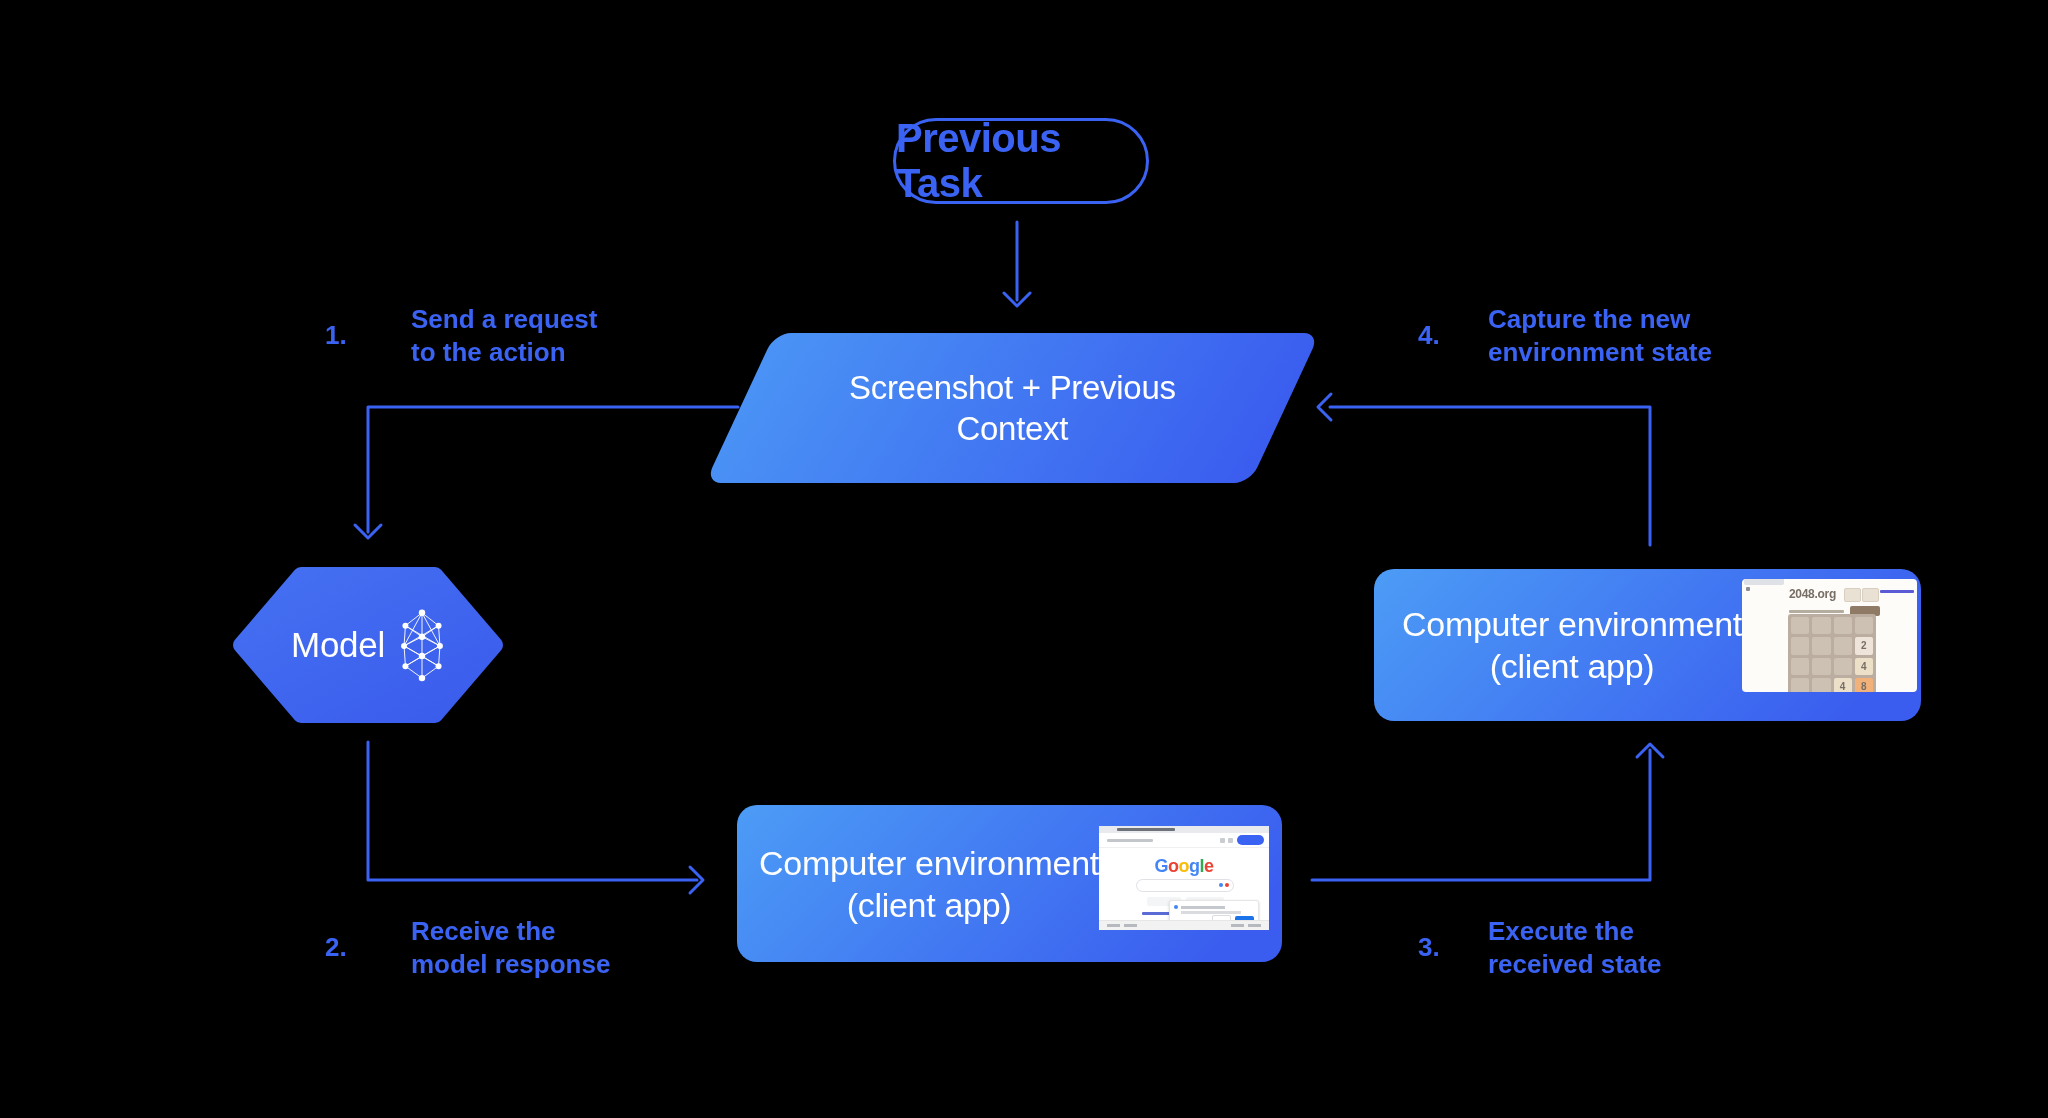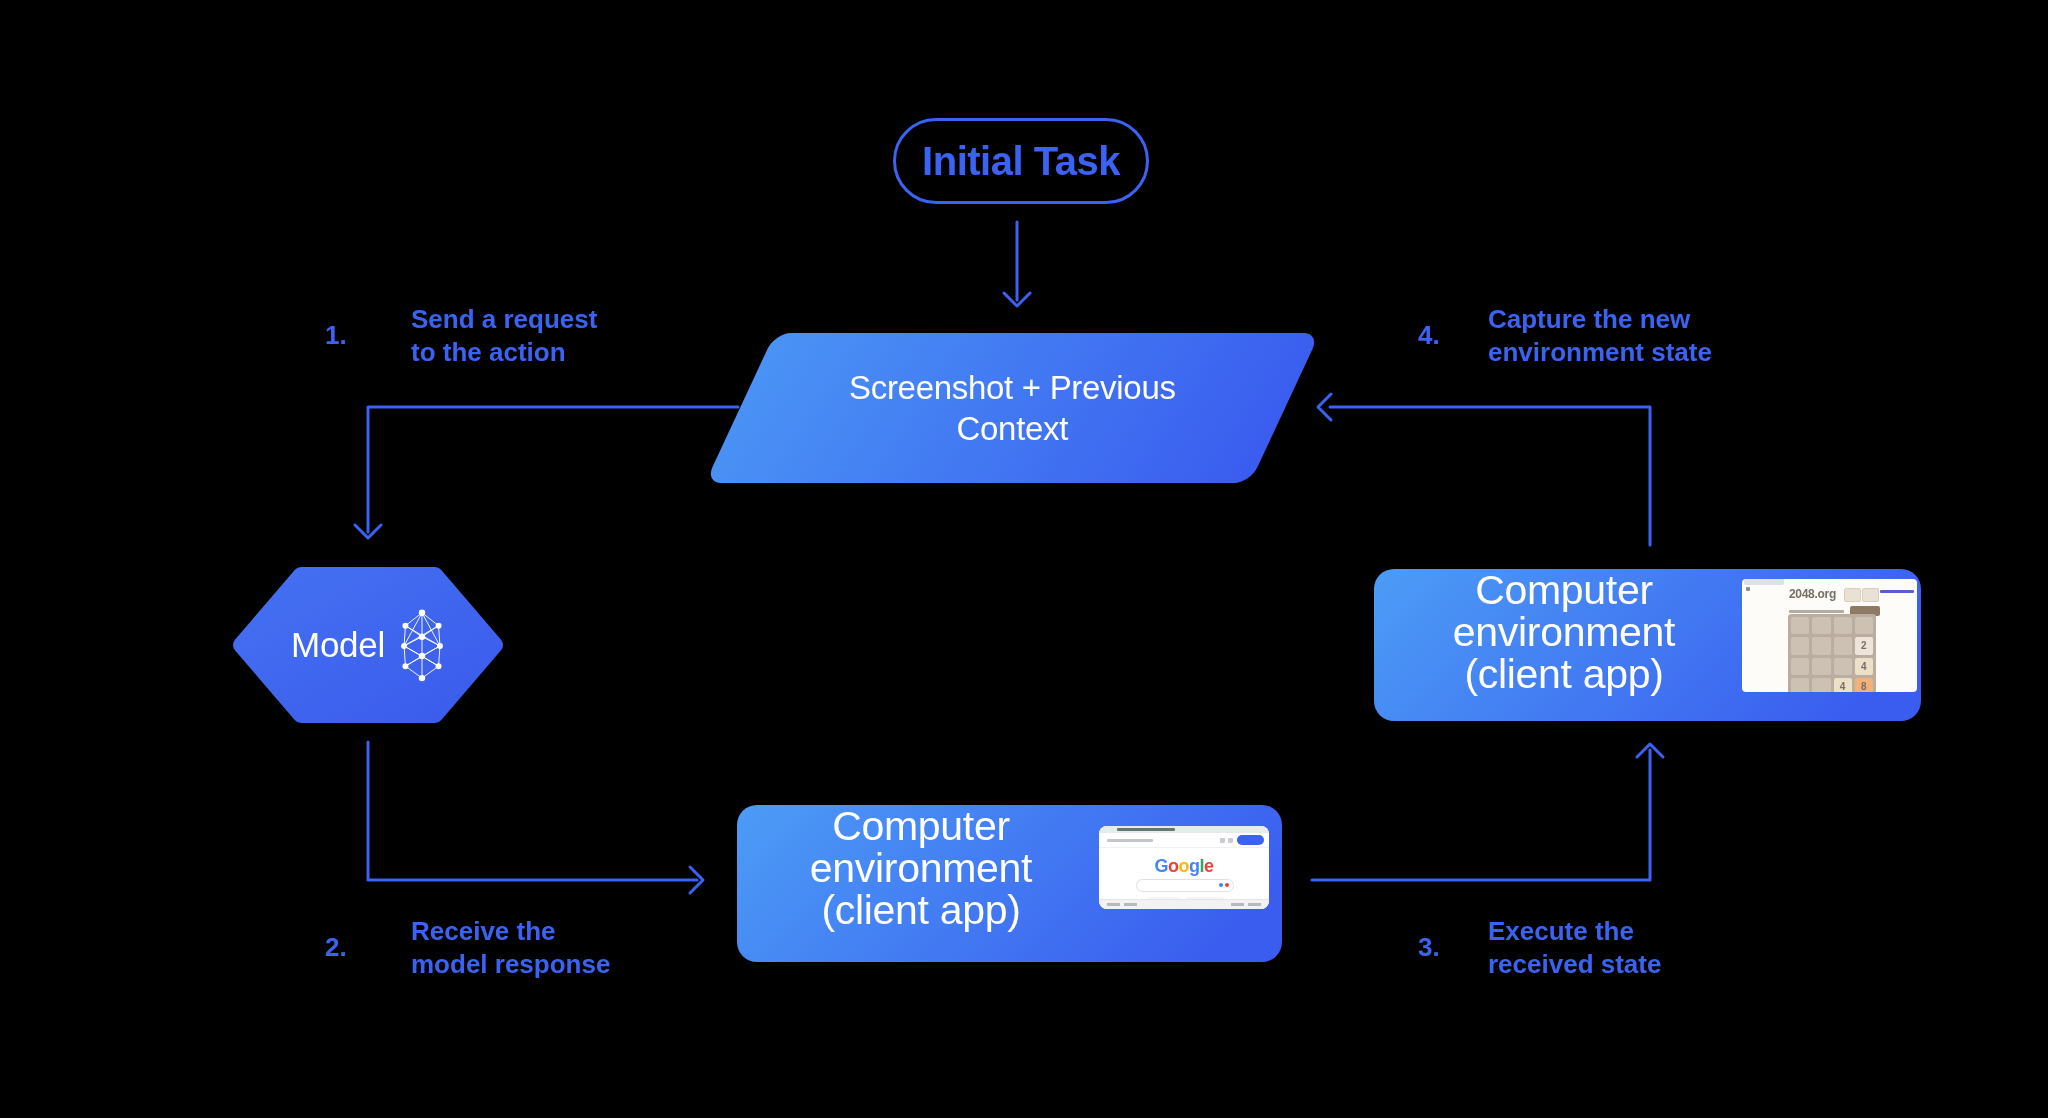--- a/index.html
+++ b/index.html
@@ -46,42 +46,42 @@
   .nn-icon { width:46px; height:78px; }
 
   
   .envbox {
     border-radius:20px;
     background:linear-gradient(135deg, var(--node-light) 0%, var(--node-dark) 90%);
   }
   .env-bottom { left:737px; top:805px; width:545px; height:157px; }
   .env-right  { left:1374px; top:569px; width:547px; height:152px; }
   .env-text {
-    position:absolute; left:4px; top:0; bottom:0;
-    display:flex; flex-direction:column; align-items:center; 
-    color:#fff; font-size:41px; line-height:42px; letter-spacing:-0.3px; text-align:center;
+    position:absolute; left:12px; top:0; bottom:0;
+    display:flex; flex-direction:column; align-items:center; justify-content:center;
+    color:#fff; font-size:34px; line-height:42px; letter-spacing:-0.3px; text-align:center;
   }
   .env-bottom .env-text { width:360px; }
   .env-right  .env-text { width:372px; }
 
   
   .step { color:var(--accent); font-size:26px; font-weight:700; }
   .step .num { position:absolute; left:0; top:17px; }
   .step .lines { position:absolute; top:0; white-space:nowrap; line-height:33px;margin-left:8px; }
   .step-1 .lines, .step-2 .lines { left:78px; }
   .step-3 .lines, .step-4 .lines { left:62px; }
   .step-1 { left:325px; top:303px; }
   .step-2 { left:325px; top:915px; }
   .step-3 { left:1418px; top:915px; }
   .step-4 { left:1418px; top:303px; }
 
   
   .thumb-google {
-    right:13px; top:21px; width:170px; height:83px;
-    background:#fff; border-radius:8px; overflow:hidden;
+    right:13px; top:21px; width:170px; height:104px;
+    background:#fff; border-radius:0; overflow:hidden;
   }
   .g-tabbar { position:absolute; left:0; top:0; right:0; height:7px; background:#e8eaed; }
   .g-tabtitle { position:absolute; left:18px; top:2px; width:58px; height:3px; background:#6d7278; border-radius:1px; }
   .g-toolbar { position:absolute; left:0; top:7px; right:0; height:14px; background:#fff; border-bottom:1px solid #f0f0f0; }
   .g-addr { position:absolute; left:8px; top:6px; width:46px; height:3px; background:#c3c7cc; border-radius:1px; }
   .g-ticon1 { position:absolute; right:44px; top:5px; width:5px; height:5px; background:#c9ccd1; border-radius:1px; }
   .g-ticon2 { position:absolute; right:36px; top:5px; width:5px; height:5px; background:#c9ccd1; border-radius:1px; }
   .g-signin { position:absolute; right:5px; top:2px; width:27px; height:10px; background:#3b63f3; border-radius:5px; }
   .g-logo { position:absolute; left:0; top:31px; width:100%; text-align:center; font-size:18px; font-weight:700; letter-spacing:-0.5px; line-height:18px; }
   .g-search { position:absolute; left:37px; top:53px; width:96px; height:11px; border:1px solid #dfe1e5; border-radius:7px; background:#fff; }
@@ -150,21 +150,21 @@
       <path d="M1312,880 H1650 V750"></path>
       <polyline points="1637,757 1650,744 1663,757"></polyline>
     </g>
     <g>
       <path d="M1650,545 V407 H1330"></path>
       <polyline points="1331,394 1318,407 1331,420"></polyline>
     </g>
   </svg>
 
   <div class="abs pill">
-    <span>Initial Task</span>
+    <span>Previous Task</span>
   </div>
 
   <div class="abs para">
     <div class="para-text">
       <div>Screenshot + Previous</div>
       <div>Context</div>
     </div>
   </div>
 
   <svg class="abs hex-svg" viewBox="0 0 272 158">

